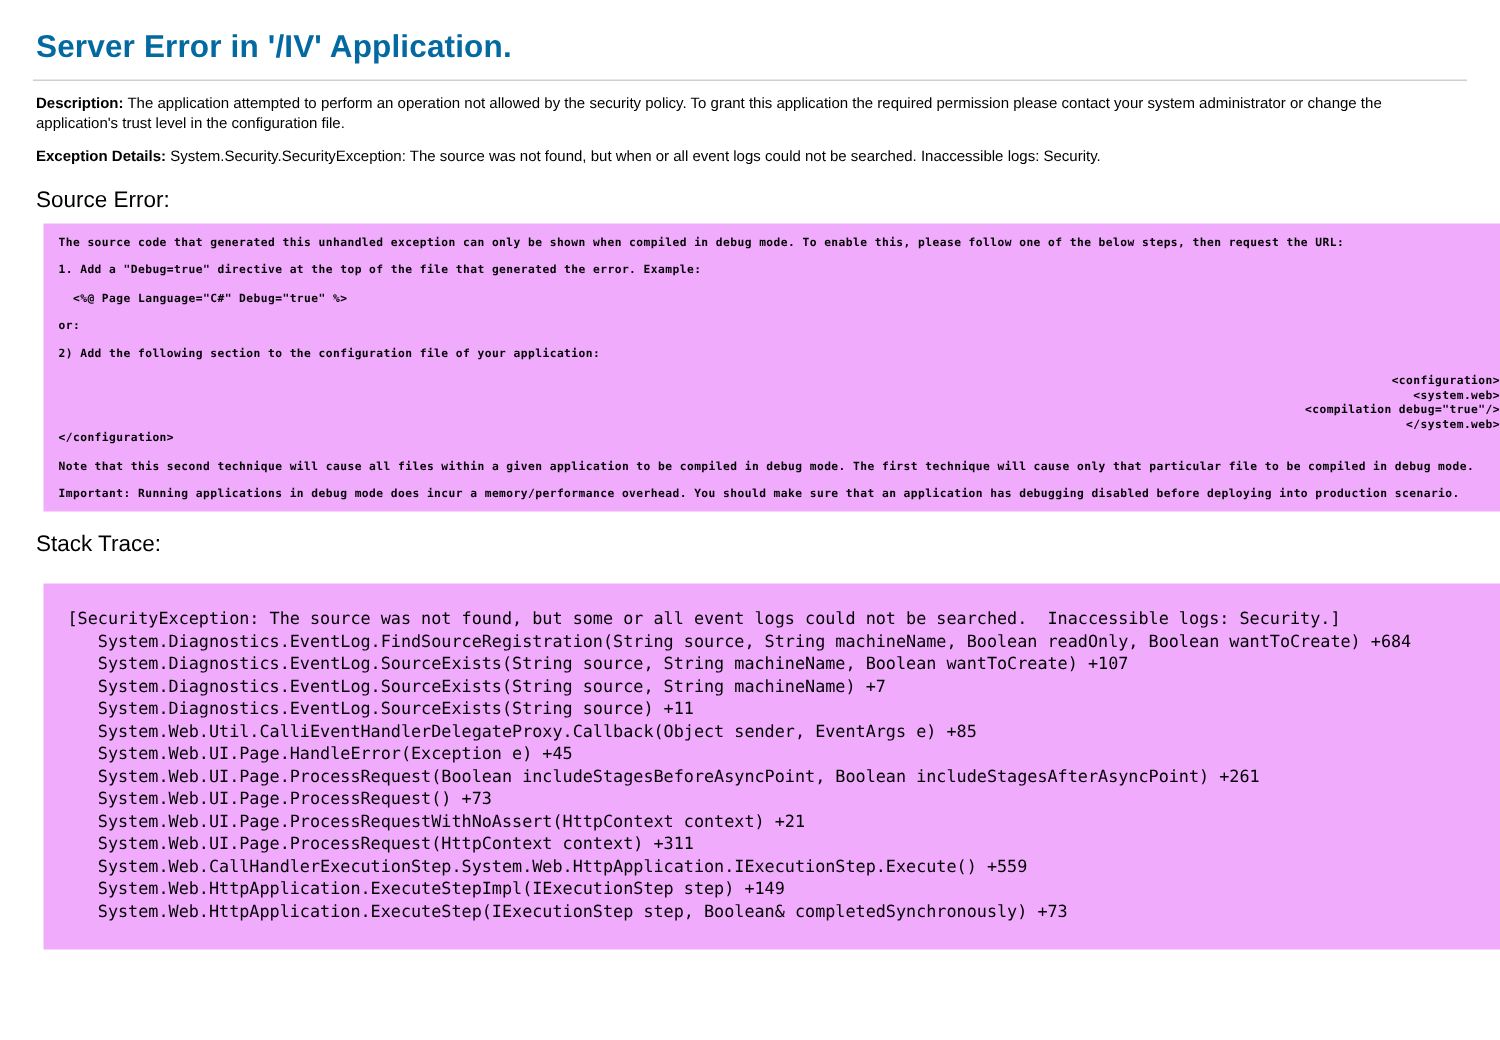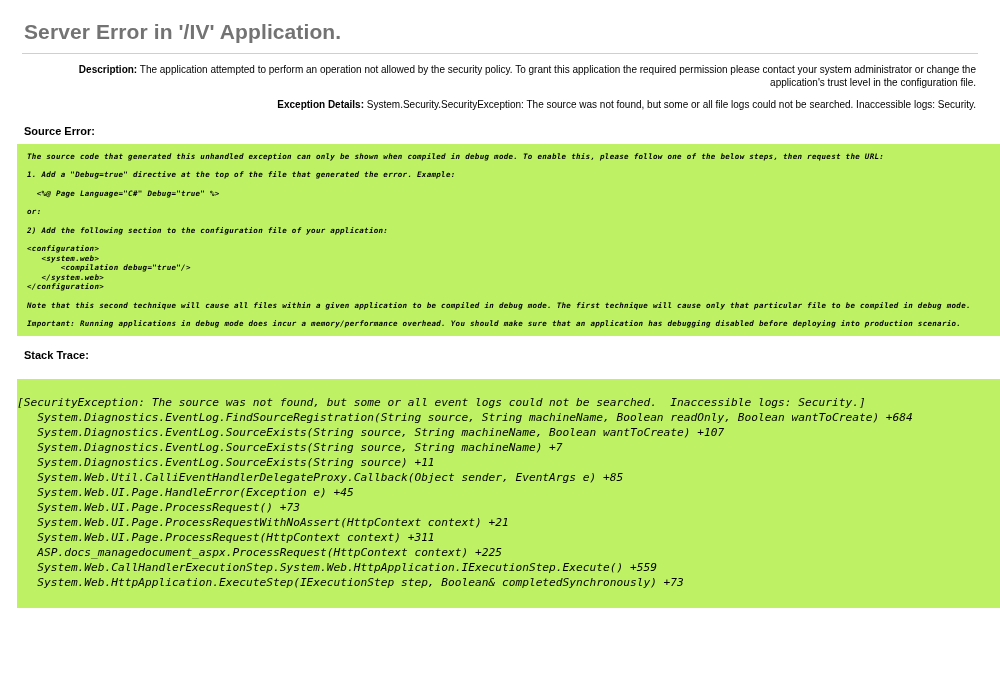--- a/index.html
+++ b/index.html
@@ -16,21 +16,21 @@
     position: relative;
   }
 
   .page {
     padding: 0;
   }
 
   .error-title {
     font-size: 21px;
     font-weight: bold;
-    color: #737373;
+    color: #0369a1;
     margin: 20px 0 0 24px;
     letter-spacing: 0.1px;
   }
 
   .rule {
     border: none;
     border-top: 1px solid #cfcfcf;
     margin: 9px 22px 0 22px;
     height: 0;
   }
@@ -41,84 +41,82 @@
     font-weight: normal;
     margin: 13px 0 0 24px;
     letter-spacing: 0.2px;
   }
 
   .para {
     font-size: 10px;
     margin: 10px 0 0 24px;
     line-height: 1.25;
     padding-right: 24px;
-    text-align: right;
   }
   .para b { font-weight: bold; }
 
   .section-label {
-    font-size: 11px;
-    font-weight: bold;
+    font-size: 15px;
+    font-weight: normal;
     margin: 13px 0 0 24px;
   }
 
   .code-box {
-    background: #bef264;
+    background: #f0abfc;
     margin-top: 7px;
-    margin-left: 17px;
+    margin-left: 29px;
     margin-right: 0;
     padding: 8px 0 6px 0;
     font-family: "DejaVu Sans Mono", "Liberation Mono", monospace;
-    font-style: italic;
   }
 
   .code-box.source-error {
     font-size: 7.5px;
     line-height: 1.0;
     padding: 9px 0 8px 0;
   }
   .code-box.source-error .ln {
     padding: 0 0 0 10px;
     white-space: pre;
     margin-bottom: 11px;
     font-weight: bold;
     letter-spacing: 0.3px;
   }
-  .code-box.source-error .ln.tight { margin-bottom: 2px; }
+  .code-box.source-error .ln.tight { margin-bottom: 2px; text-align: right; }
   .code-box.source-error .ln.last { margin-bottom: 0; }
 
   .code-box.stack-trace {
     font-size: 11.2px;
     line-height: 15.05px;
     margin-top: 18px;
     padding: 16px 0 18px 0;
   }
   .code-box.stack-trace .ln {
     white-space: pre;
-    padding-left: 0;
+    padding-left: 16px;
   }
 </style>
 </head>
 <body>
 
 <div class="page">
 
   <h1 class="error-title">Server Error in '/IV' Application.</h1>
 
   <hr class="rule">
 
 
   <p class="para">
     <b>Description:</b>
     <span>The application attempted to perform an operation not allowed by the security policy.  To grant this application the required permission please contact your system administrator or change the application's trust level in the configuration file.</span>
   </p>
 
   <p class="para">
     <b>Exception Details:</b>
-    <span>System.Security.SecurityException: The source was not found, but some or all file logs could not be searched.  Inaccessible logs: Security.</span>
+    <span>System.Security.SecurityException: The source was not found, but when or all event logs could not be searched.  Inaccessible logs: Security.</span>
   </p>
 
   <div class="section-label">Source Error:</div>
 
   <div class="code-box source-error">
     <div class="ln">The source code that generated this unhandled exception can only be shown when compiled in debug mode. To enable this, please follow one of the below steps, then request the URL:</div>
     <div class="ln">1. Add a "Debug=true" directive at the top of the file that generated the error. Example:</div>
     <div class="ln">  &lt;%@ Page Language="C#" Debug="true" %&gt;</div>
     <div class="ln">or:</div>
     <div class="ln">2) Add the following section to the configuration file of your application:</div>
@@ -134,21 +132,22 @@
   <div class="section-label">Stack Trace:</div>
 
   <div class="code-box stack-trace">
     <div class="ln">[SecurityException: The source was not found, but some or all event logs could not be searched.  Inaccessible logs: Security.]</div>
     <div class="ln">   System.Diagnostics.EventLog.FindSourceRegistration(String source, String machineName, Boolean readOnly, Boolean wantToCreate) +684</div>
     <div class="ln">   System.Diagnostics.EventLog.SourceExists(String source, String machineName, Boolean wantToCreate) +107</div>
     <div class="ln">   System.Diagnostics.EventLog.SourceExists(String source, String machineName) +7</div>
     <div class="ln">   System.Diagnostics.EventLog.SourceExists(String source) +11</div>
     <div class="ln">   System.Web.Util.CalliEventHandlerDelegateProxy.Callback(Object sender, EventArgs e) +85</div>
     <div class="ln">   System.Web.UI.Page.HandleError(Exception e) +45</div>
+    <div class="ln">   System.Web.UI.Page.ProcessRequest(Boolean includeStagesBeforeAsyncPoint, Boolean includeStagesAfterAsyncPoint) +261</div>
     <div class="ln">   System.Web.UI.Page.ProcessRequest() +73</div>
     <div class="ln">   System.Web.UI.Page.ProcessRequestWithNoAssert(HttpContext context) +21</div>
     <div class="ln">   System.Web.UI.Page.ProcessRequest(HttpContext context) +311</div>
-    <div class="ln">   ASP.docs_managedocument_aspx.ProcessRequest(HttpContext context) +225</div>
     <div class="ln">   System.Web.CallHandlerExecutionStep.System.Web.HttpApplication.IExecutionStep.Execute() +559</div>
+    <div class="ln">   System.Web.HttpApplication.ExecuteStepImpl(IExecutionStep step) +149</div>
     <div class="ln">   System.Web.HttpApplication.ExecuteStep(IExecutionStep step, Boolean&amp; completedSynchronously) +73</div>
   </div>
 
 </div>
 
 </body></html>

